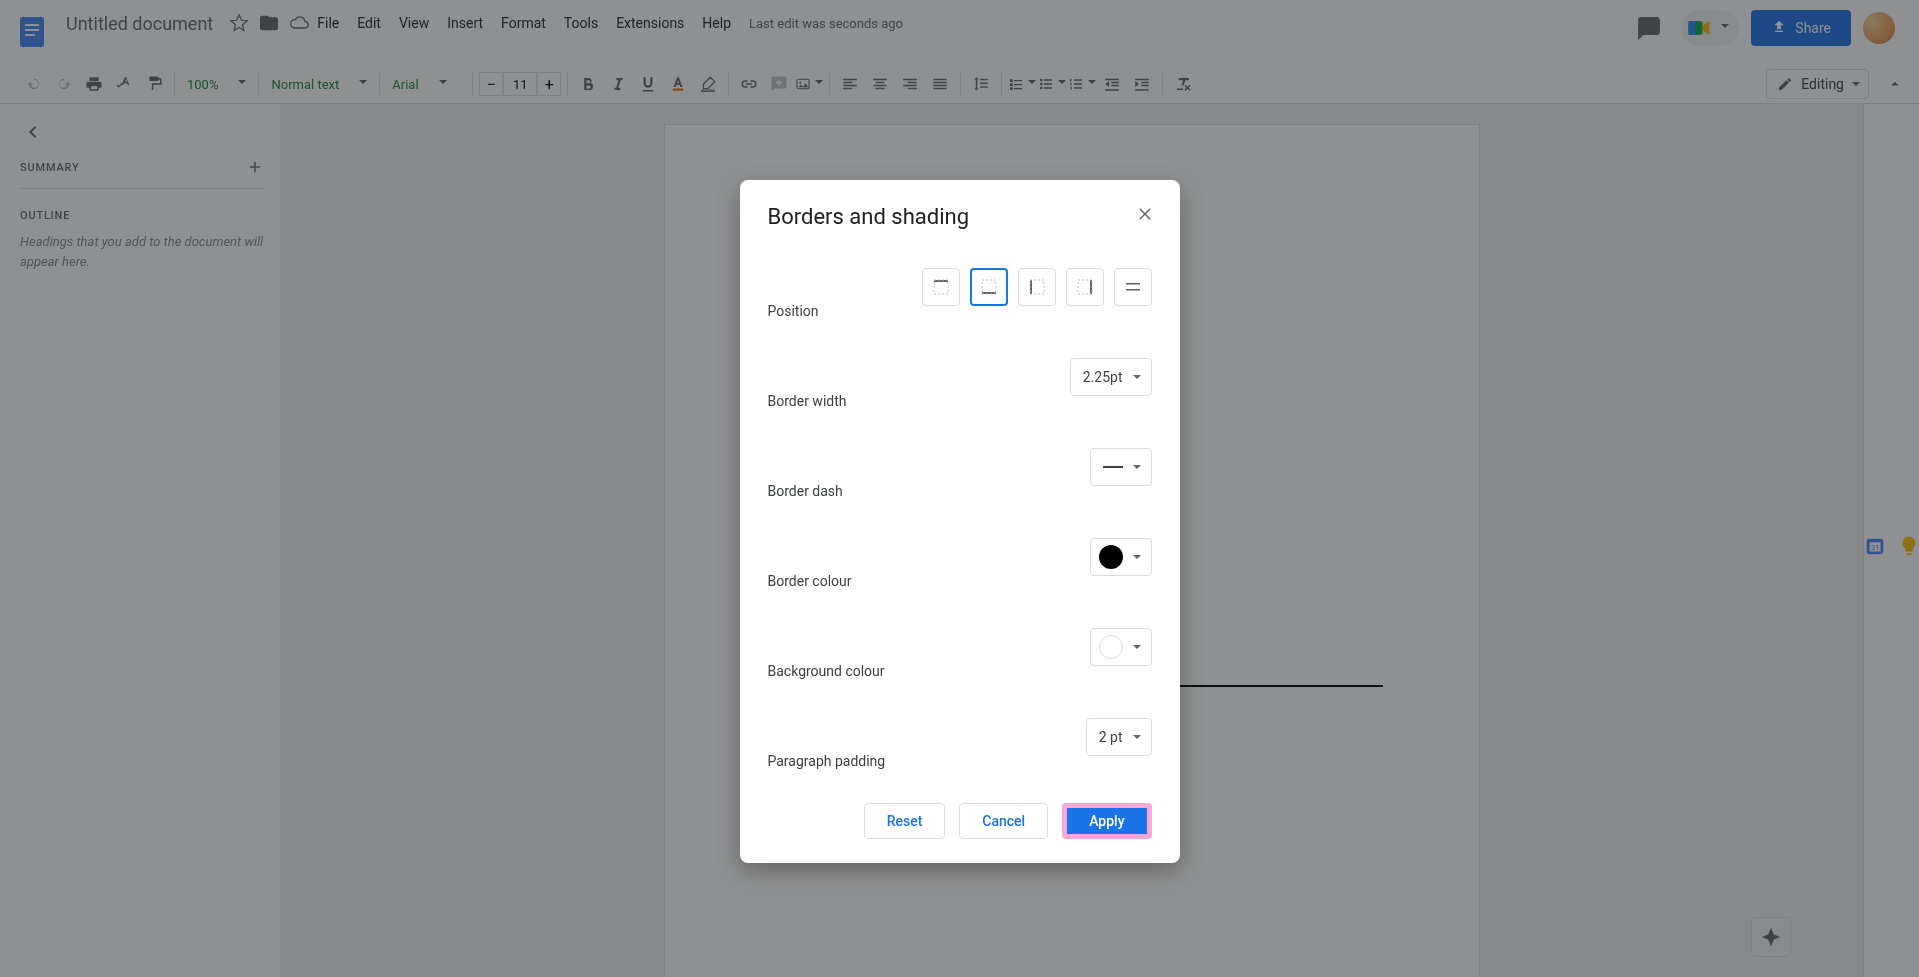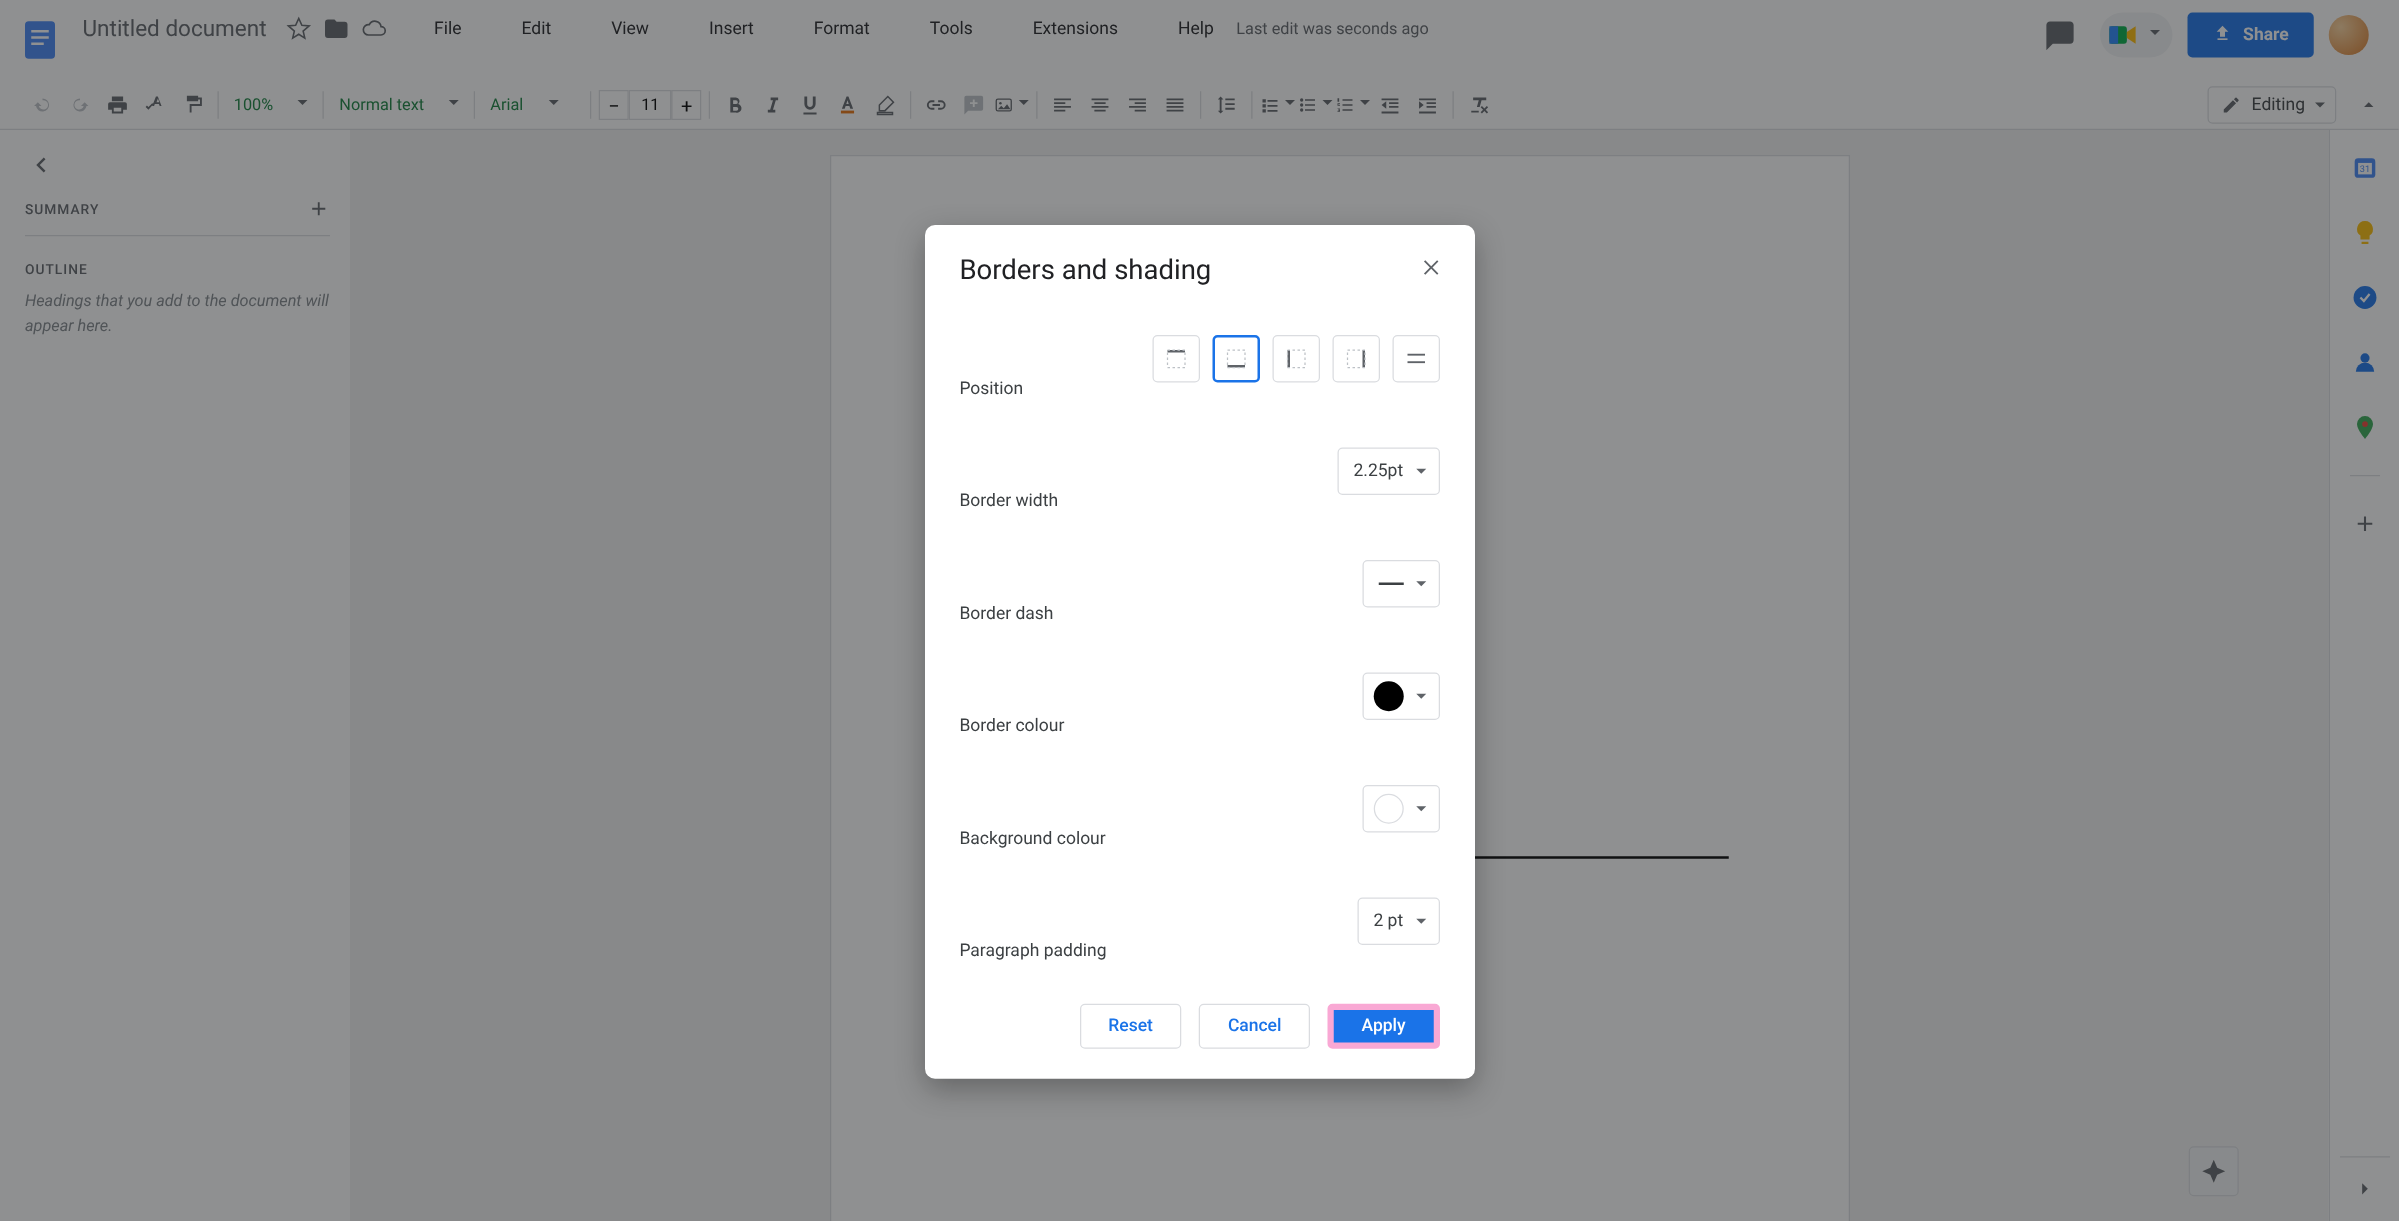--- a/index.html
+++ b/index.html
@@ -8,28 +8,28 @@
 
   
   .doc-header { display: flex; align-items: flex-start; height: 64px; padding: 8px 16px 0 8px; }
   .logo-wrap { width: 48px; height: 48px; display: flex; align-items: center; justify-content: center; }
   .logo { width: 36px; height: 36px; }
   .title-col { display: flex; flex-direction: row; margin-left: 4px; flex: 1; align-items: center; }
   .title-row { display: flex; align-items: center; height: 30px; gap: 10px; }
   .doc-title { font-size: 18px; color: #5f6368; padding: 2px 6px; border-radius: 4px; }
   .title-icon { width: 20px; height: 20px; fill: #5f6368; }
   .menu-row { display: flex; align-items: center; height: 28px; gap: 2px; font-size: 14px; color: #202124; }
-  .menu-item { padding: 4px 8px; border-radius: 4px; cursor: pointer; margin-left: 30px; }
+  .menu-item { padding: 4px 8px; border-radius: 4px; cursor: pointer; }
   .last-edit { margin-left: 8px; color: #5f6368; font-size: 13px; }
 
   .header-right { display: flex; align-items: center; gap: 12px; padding-right: 8px; }
   .header-btn { width: 40px; height: 40px; border-radius: 50%; display: flex; align-items: center; justify-content: center; }
   .meet-pill { display: flex; align-items: center; background: #f1f3f4; border-radius: 40px; padding: 4px 10px 4px 4px; gap: 4px; }
   .meet-icon { width: 28px; height: 28px; }
-  .share-btn { display: flex; align-items: center; gap: 8px; background: #1a73e8; color: #fff; border: none; border-radius: 4px; padding: 0 20px; height: 36px; font-size: 14px; font-weight: 700; }
+  .share-btn { display: flex; align-items: center; gap: 8px; background: #1a73e8; color: #fff; border: none; border-radius: 4px; padding: 0 20px; height: 36px; font-size: 14px; font-weight: 400; }
   .avatar { width: 32px; height: 32px; border-radius: 50%; background: radial-gradient(circle at 30% 30%, #f9d29d, #d97b29); }
 
   
   .toolbar { display: flex; align-items: center; height: 40px; border-top: 1px solid transparent; border-bottom: 1px solid #dadce0; padding: 0 10px 0 20px; gap: 2px; }
   .tb-btn { width: 28px; height: 28px; display: flex; align-items: center; justify-content: center; border-radius: 4px; }
   .tb-btn svg { width: 18px; height: 18px; fill: #5f6368; }
   .tb-btn.disabled svg { fill: #bdc1c6; }
   .tb-sep { width: 1px; height: 22px; background: #dadce0; margin: 0 4px; }
   .tb-select { display: flex; align-items: center; gap: 16px; font-size: 13px; color: #15803d; padding: 0 6px; height: 28px; border-radius: 4px; }
   .font-size-box { display: flex; align-items: center; }
@@ -45,21 +45,21 @@
   .outline-back { width: 24px; height: 24px; margin-bottom: 14px; }
   .outline-section-label { font-size: 11px; letter-spacing: 0.8px; color: #5f6368; font-weight: 500; padding-bottom: 12px; border-bottom: 1px solid #dadce0; display:flex; justify-content:space-between; align-items:center; }
   .outline-headline { font-size: 11px; letter-spacing: 0.8px; color: #5f6368; font-weight: 500; margin-top: 20px; margin-bottom: 10px; }
   .outline-placeholder { font-size: 13px; color: #80868b; line-height: 1.5; font-style: italic; }
 
   .canvas-wrap { flex: 1; overflow: auto; background: #f1f1f1; display: flex; justify-content: center; padding-top: 20px; position: relative; }
   .page { width: 816px; height: 1056px; background: #fff; border: 1px solid #dadce0; position: relative; }
   .page-cursor { position: absolute; top: 96px; left: 96px; width: 1px; height: 18px; background: #000; }
   .page-borderline { position: absolute; left: 96px; right: 96px; top: 560px; border-top: 2.25px solid #000; }
 
-  .side-rail { width: 56px; border-left: 1px solid #dadce0; display: flex; flex-direction: column; align-items: center; padding-top: 10px; gap: 12px; }
+  .side-rail { width: 56px; border-left: 1px solid #dadce0; display: flex; flex-direction: row; align-items: center; padding-top: 10px; gap: 12px; }
   .rail-btn { width: 40px; height: 40px; border-radius: 50%; display:flex;align-items:center;justify-content:center; }
   .rail-sep { width: 24px; height: 1px; background: #dadce0; margin: 6px 0; }
   .rail-bottom { margin-top: auto; margin-bottom: 12px; width: 40px; height:40px; display:flex;align-items:center;justify-content:center; border-top:1px solid #dadce0; padding-top:10px;}
 
   
   .scrim { position: absolute; inset: 0; background: rgba(32,33,36,0.5); display: flex; align-items: flex-start; justify-content: center; padding-top: 180px; }
   .dialog { width: 440px; background: #fff; border-radius: 8px; box-shadow: 0 8px 24px rgba(0,0,0,0.3); padding: 24px 28px 24px 28px; position: relative; }
   .dialog-title { font-size: 22px; color: #202124; }
   .dialog-close { position: absolute; right: 20px; top: 20px; width: 28px; height: 28px; display:flex;align-items:center;justify-content:center; cursor:pointer; }
   .dlg-row { display: flex; align-items: center; margin-top: 26px; }

